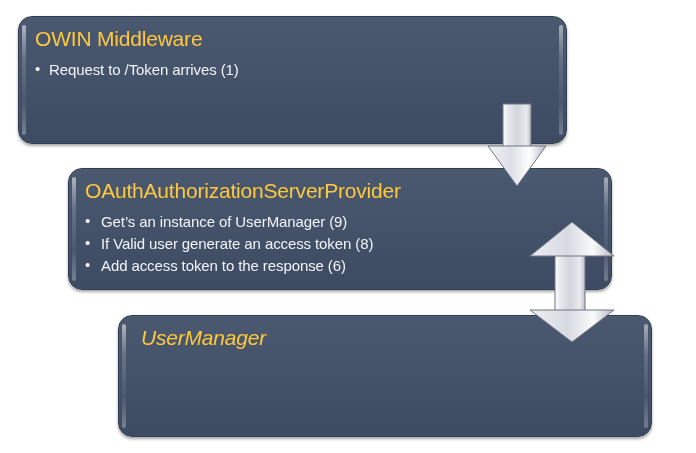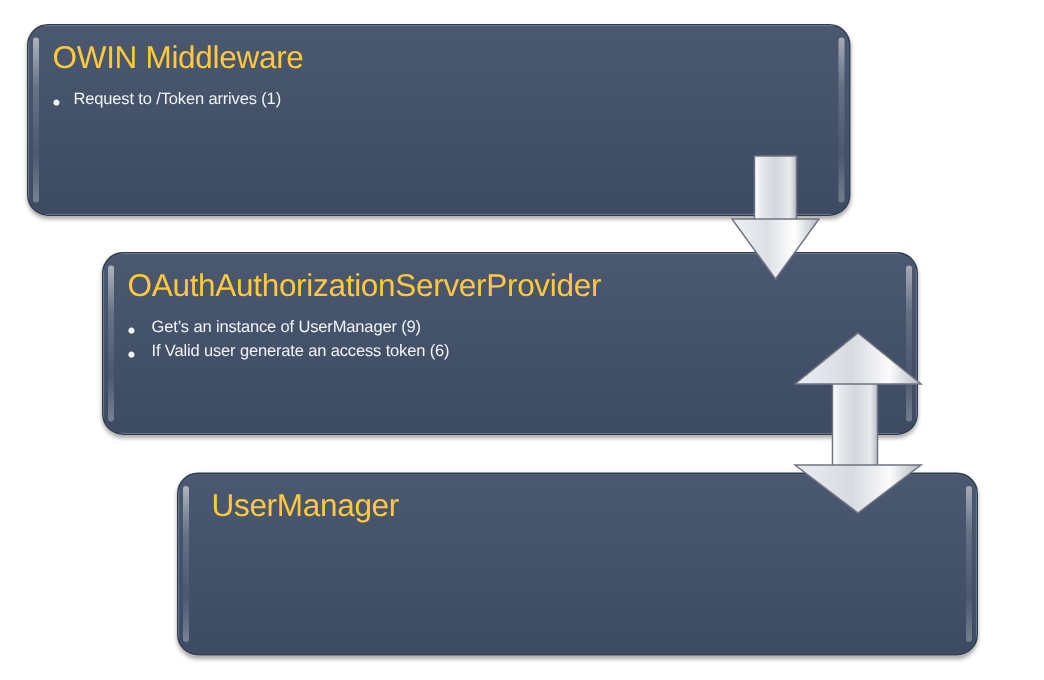--- a/index.html
+++ b/index.html
@@ -86,39 +86,39 @@
   }
 
   .bullets {
     list-style: none;
     margin: 0;
     padding: 0;
   }
   .bullets li {
     position: relative;
     color: #f2f4f7;
-    font-size: 11px;
+    font-size: 15px;
     line-height: 1.42;
     padding-left: 14px;
     margin-bottom: 1px;
     letter-spacing: -0.1px;
   }
   .bullets li::before {
     content: "\2022";
     position: absolute;
     left: 0;
     top: -1px;
     font-size: 15px;
     color: #f2f4f7;
   }
 
   
   #node-owin     { left: 18px;  top: 16px;  width: 549px; height: 128px; }
   #node-provider { left: 68px;  top: 168px; width: 544px; height: 122px; }
-  #node-user     { left: 118px; top: 315px; width: 534px; height: 122px; }
+  #node-user     { left: 118px; top: 315px; width: 534px; height: 122px; font-style: italic; }
 
   #node-provider .node-inner { }
   #node-user .node-inner     { padding-left: 22px; }
   #node-provider .bullets li,
   #node-user .bullets li     { padding-left: 16px; }
 
   
   .arrow-svg {
     position: absolute;
     z-index: 3;
@@ -139,21 +139,22 @@
         <li>Request to /Token arrives (1)</li>
       </ul>
     </div>
   </div>
 
   <div class="node" id="node-provider">
     <div class="node-inner">
       <div class="node-title">OAuthAuthorizationServerProvider</div>
       <ul class="bullets">
         <li>Get’s an instance of UserManager (9)</li>
-        <li>If Valid user generate an access token (6)</li>
+        <li>If Valid user generate an access token (8)</li>
+        <li>Add access token to the response (6)</li>
       </ul>
     </div>
   </div>
 
   <div class="node" id="node-user">
     <div class="node-inner">
       <div class="node-title">UserManager</div>
       <ul class="bullets">
       </ul>
     </div>

